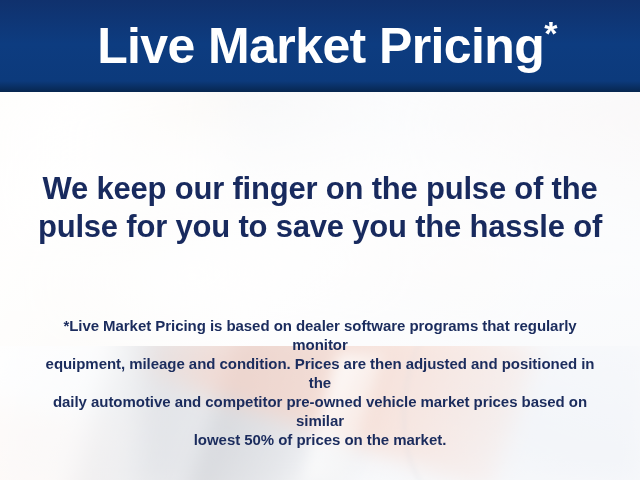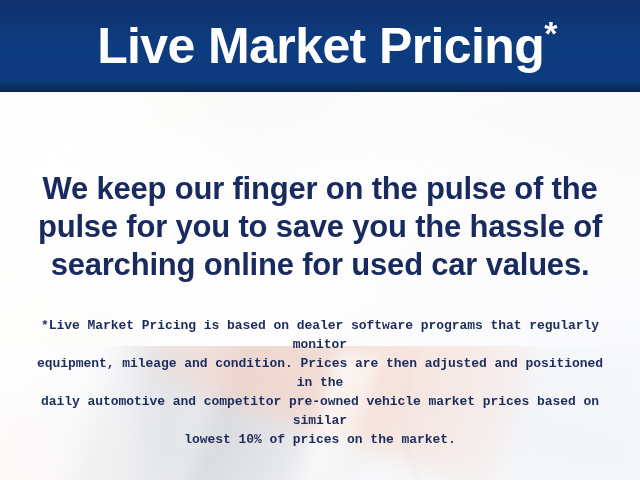--- a/index.html
+++ b/index.html
@@ -219,25 +219,24 @@
   }
   .headline-line { display: block; }
 
   .disclaimer {
     position: absolute;
     left: 36px;
     right: 36px;
     top: 224px;
     text-align: center;
     color: #1b2c5d;
-    font-size: 13px;
+    font-size: 15px;
     font-weight: bold;
     line-height: 19px;
     letter-spacing: -0.05px;
-    font-family: Liberation Mono, monospace;
   }
   .disclaimer-line { display: block; }
 </style>
 </head>
 <body>
 
 <div class="promo-card">
 
   <div class="bg-layer">
     <div class="bg-base"></div>
@@ -266,24 +265,23 @@
     <div class="header-title">
       <span>Live Market Pricing</span><span class="star">*</span>
     </div>
   </div>
 
   <div class="content">
 
     <div class="headline">
       <span class="headline-line">We keep our finger on the pulse of the</span>
       <span class="headline-line">pulse for you to save you the hassle of</span>
-      <span class="headline-line">searching online for used car values.</span>
     </div>
 
     <div class="disclaimer">
       <span class="disclaimer-line">*Live Market Pricing is based on dealer software programs that regularly monitor</span>
       <span class="disclaimer-line">equipment, mileage and condition. Prices are then adjusted and positioned in the</span>
       <span class="disclaimer-line">daily automotive and competitor pre-owned vehicle market prices based on similar</span>
-      <span class="disclaimer-line">lowest 10% of prices on the market.</span>
+      <span class="disclaimer-line">lowest 50% of prices on the market.</span>
     </div>
 
   </div>
 </div>
 
 </body></html>

